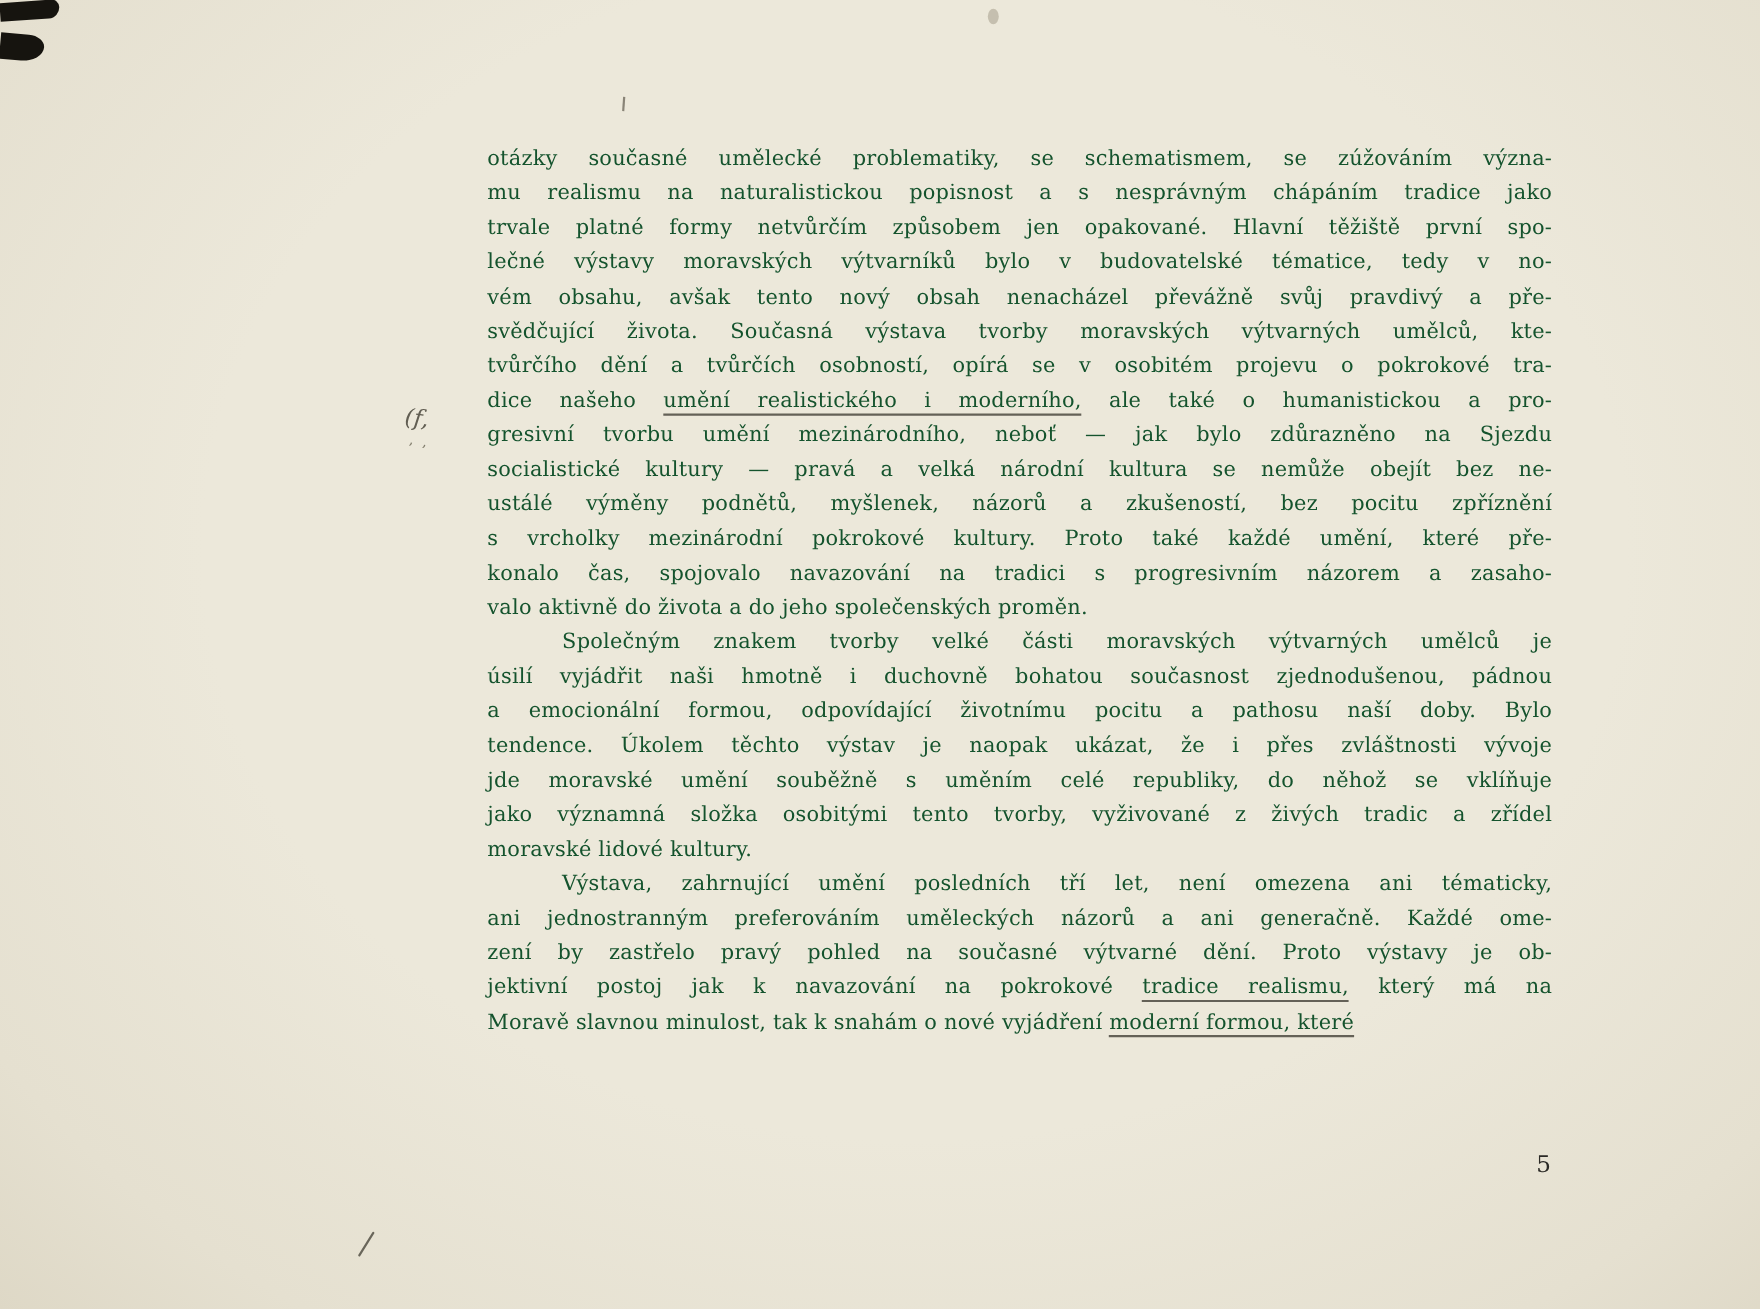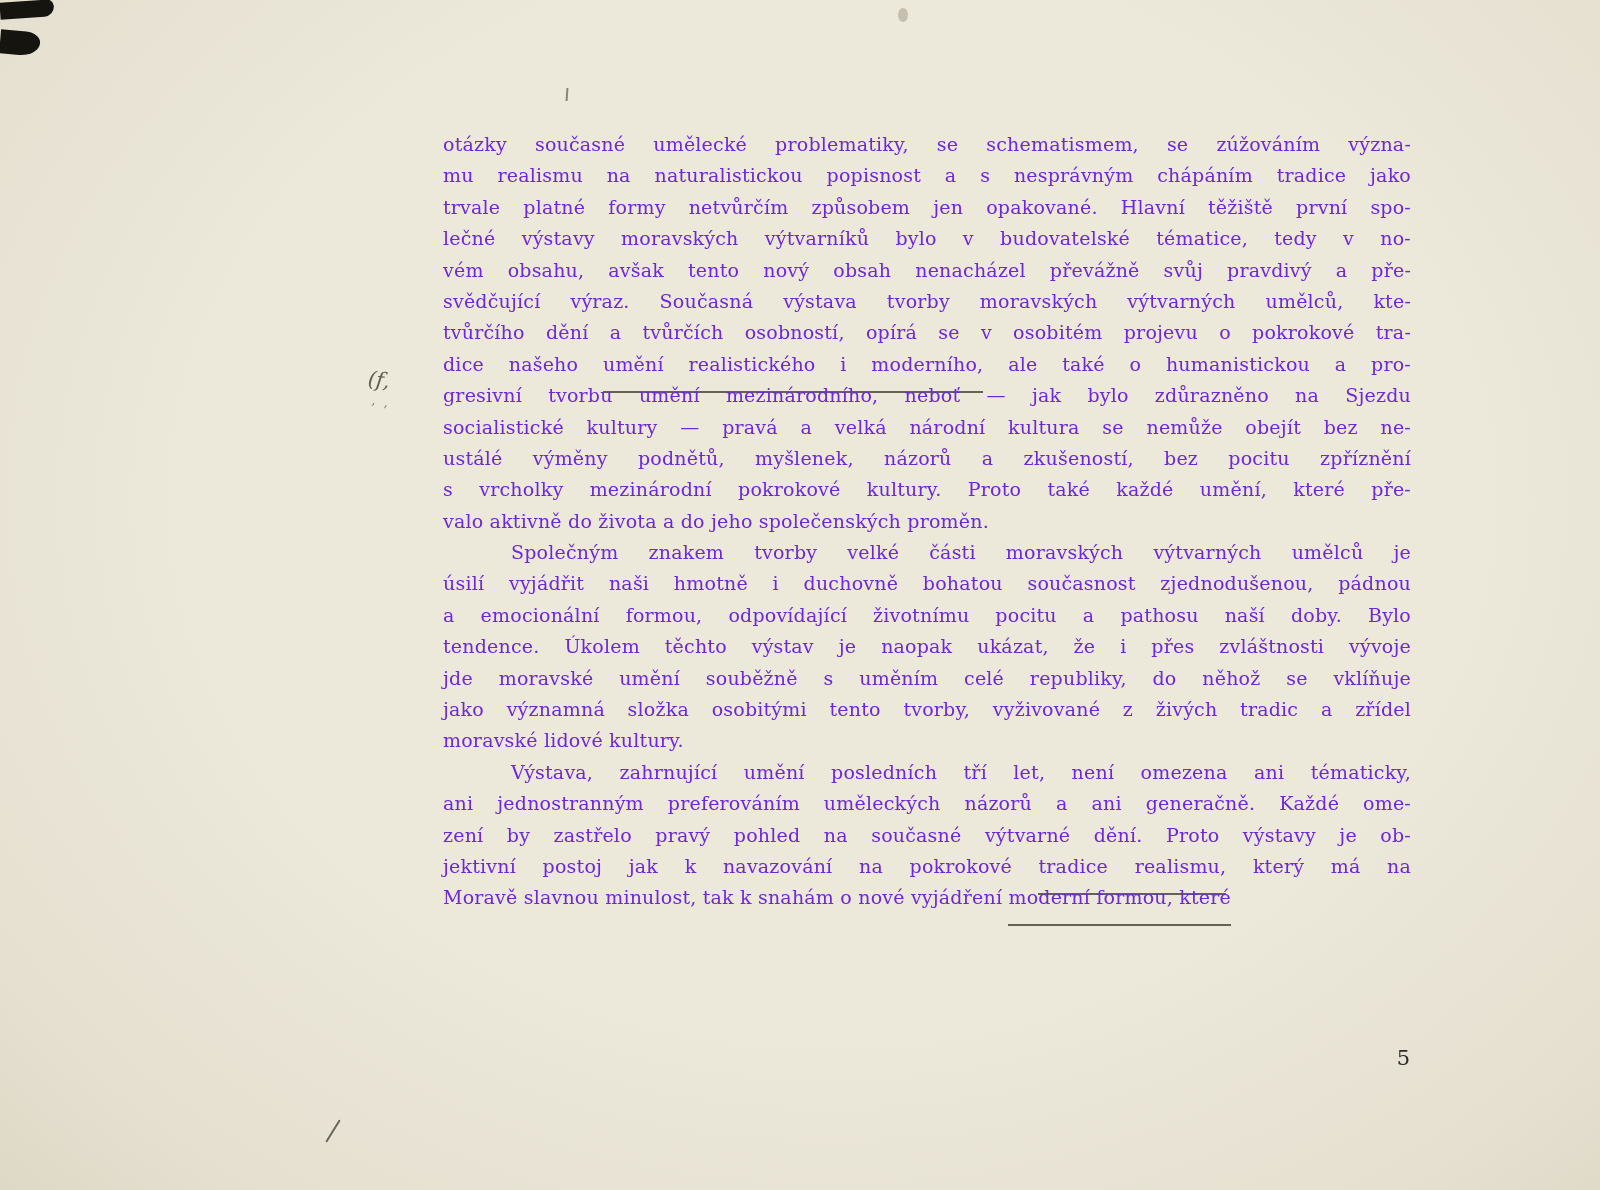--- a/index.html
+++ b/index.html
@@ -15,41 +15,41 @@
   #page {
     position: absolute;
     inset: 0;
   }
 
   #text-block {
     position: absolute;
     left: 443px;
     top: 129px;
     width: 968px;
-    color: #6d28d9;
+    color: #14532d;
     font-size: 19px;
     line-height: 31.4px;
     letter-spacing: 0.2px;
   }
 
   .paragraph { margin: 0; }
 
   .line {
     text-align: justify;
     text-align-last: justify;
     white-space: normal;
     height: 31.4px;
     overflow: visible;
   }
   .line.end { text-align-last: left; }
   .line.indent { padding-left: 68px; }
 
   .underlined {
     border-bottom: 2px solid rgba(62, 59, 50, 0.78);
-    padding-bottom: 16px;
+    padding-bottom: 1px;
   }
 
   #page-number {
     position: absolute;
     left: 443px;
     top: 1046px;
     width: 968px;
     text-align: right;
     color: #2b2a26;
     font-size: 21px;
@@ -120,27 +120,28 @@
   <div id="margin-mark">(f,</div>
   <div id="margin-mark-dots">, ,</div>
 
   <div id="text-block">
       <div class="paragraph">
         <div class="line">otázky současné umělecké problematiky, se schematismem, se zúžováním význa-</div>
         <div class="line">mu realismu na naturalistickou popisnost a s nesprávným chápáním tradice jako</div>
         <div class="line">trvale platné formy netvůrčím způsobem jen opakované. Hlavní těžiště první spo-</div>
         <div class="line">lečné výstavy moravských výtvarníků bylo v budovatelské tématice, tedy v no-</div>
         <div class="line">vém obsahu, avšak tento nový obsah nenacházel převážně svůj pravdivý a pře-</div>
-        <div class="line">svědčující výraz. Současná výstava tvorby moravských výtvarných umělců, kte-</div>
+        <div class="line">svědčující života. Současná výstava tvorby moravských výtvarných umělců, kte-</div>
         <div class="line">tvůrčího dění a tvůrčích osobností, opírá se v osobitém projevu o pokrokové tra-</div>
         <div class="line">dice našeho <span class="underlined">umění realistického i moderního,</span> ale také o humanistickou a pro-</div>
         <div class="line">gresivní tvorbu umění mezinárodního, neboť — jak bylo zdůrazněno na Sjezdu</div>
         <div class="line">socialistické kultury — pravá a velká národní kultura se nemůže obejít bez ne-</div>
         <div class="line">ustálé výměny podnětů, myšlenek, názorů a zkušeností, bez pocitu zpříznění</div>
         <div class="line">s vrcholky mezinárodní pokrokové kultury. Proto také každé umění, které pře-</div>
+        <div class="line">konalo čas, spojovalo navazování na tradici s progresivním názorem a zasaho-</div>
         <div class="line end">valo aktivně do života a do jeho společenských proměn.</div>
       </div>
       <div class="paragraph">
         <div class="line indent">Společným znakem tvorby velké části moravských výtvarných umělců je</div>
         <div class="line">úsilí vyjádřit naši hmotně i duchovně bohatou současnost zjednodušenou, pádnou</div>
         <div class="line">a emocionální formou, odpovídající životnímu pocitu a pathosu naší doby. Bylo</div>
         <div class="line">tendence. Úkolem těchto výstav je naopak ukázat, že i přes zvláštnosti vývoje</div>
         <div class="line">jde moravské umění souběžně s uměním celé republiky, do něhož se vklíňuje</div>
         <div class="line">jako významná složka osobitými tento tvorby, vyživované z živých tradic a zřídel</div>
         <div class="line end">moravské lidové kultury.</div>

